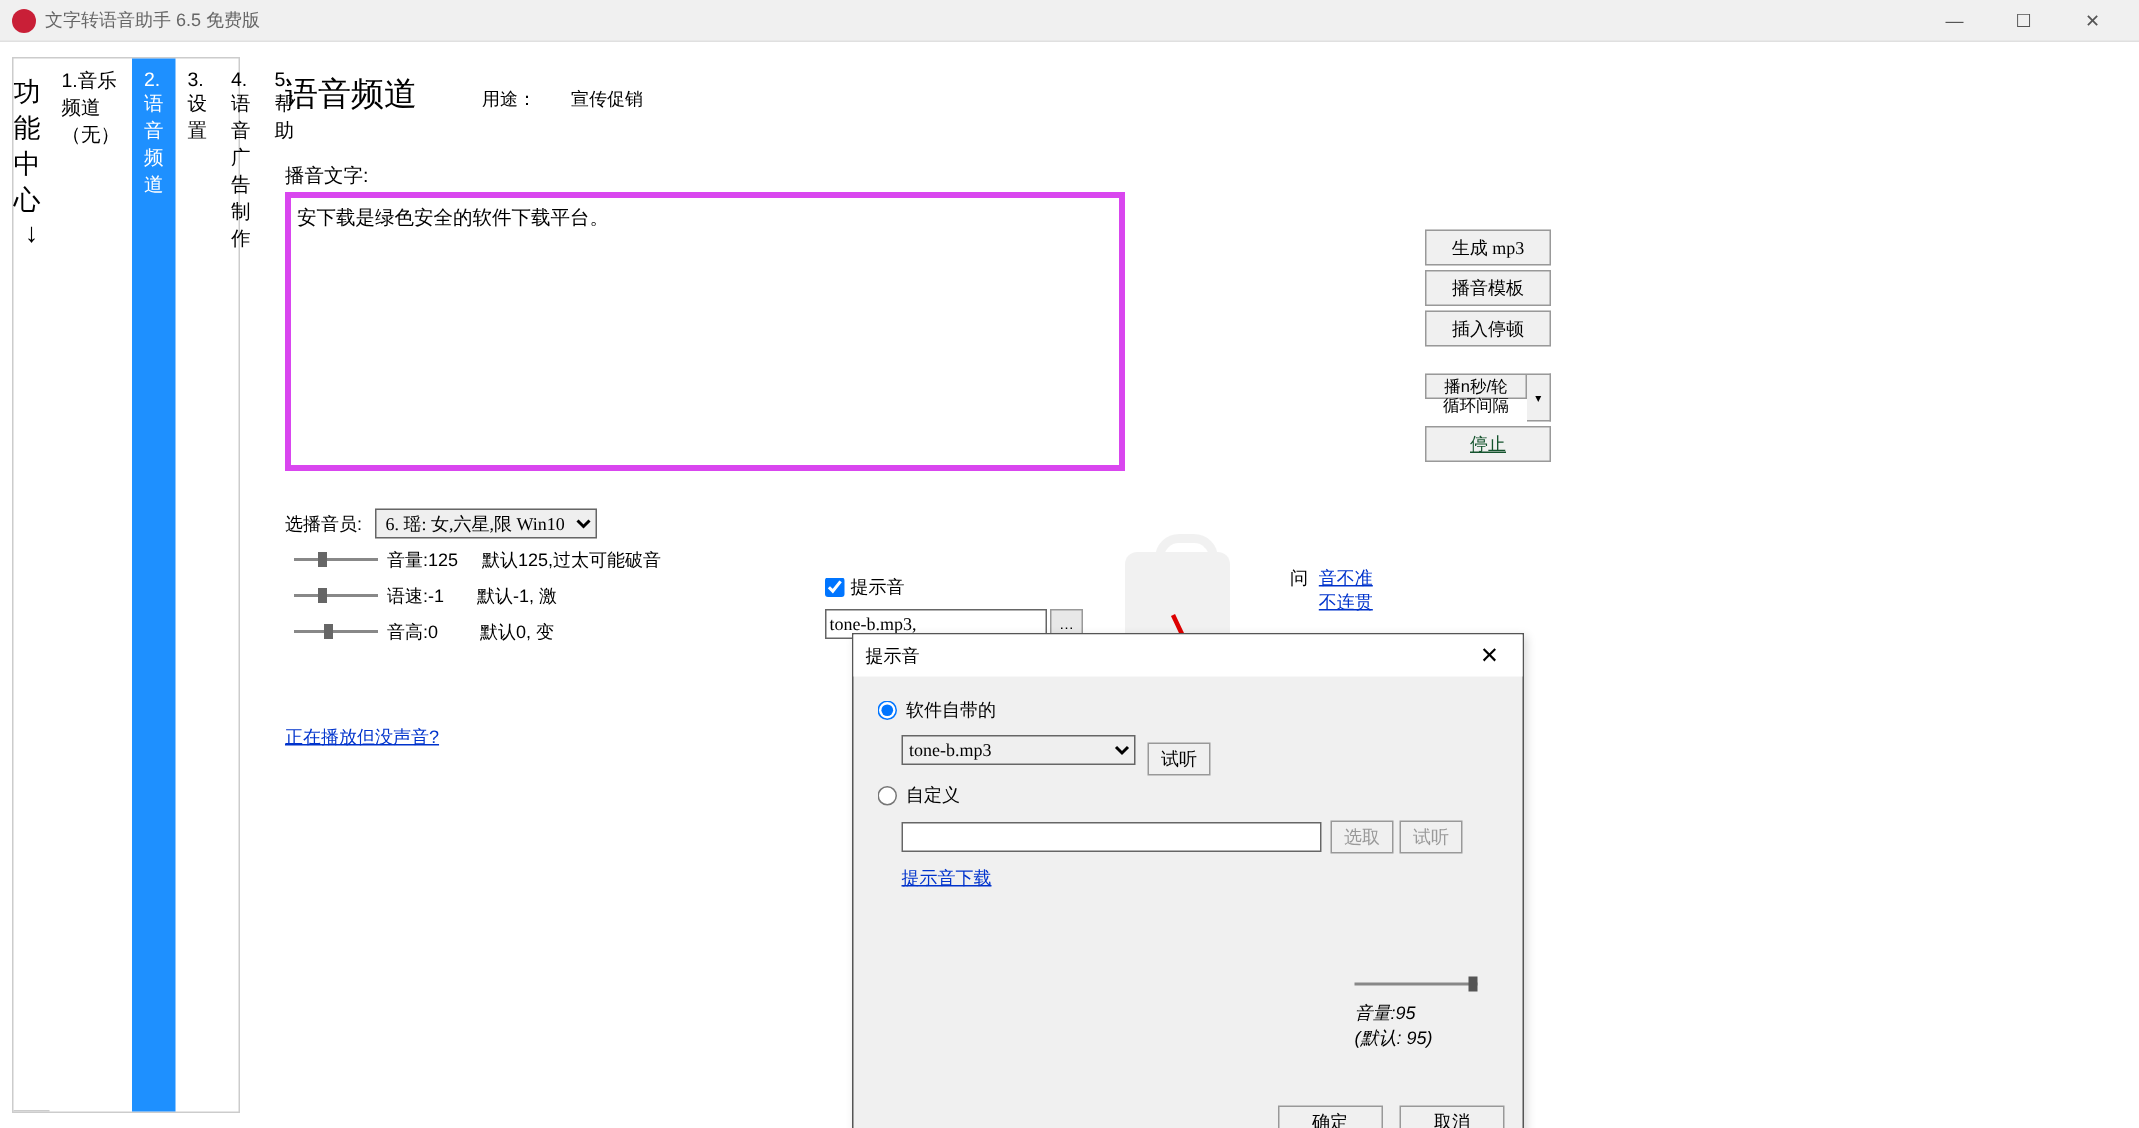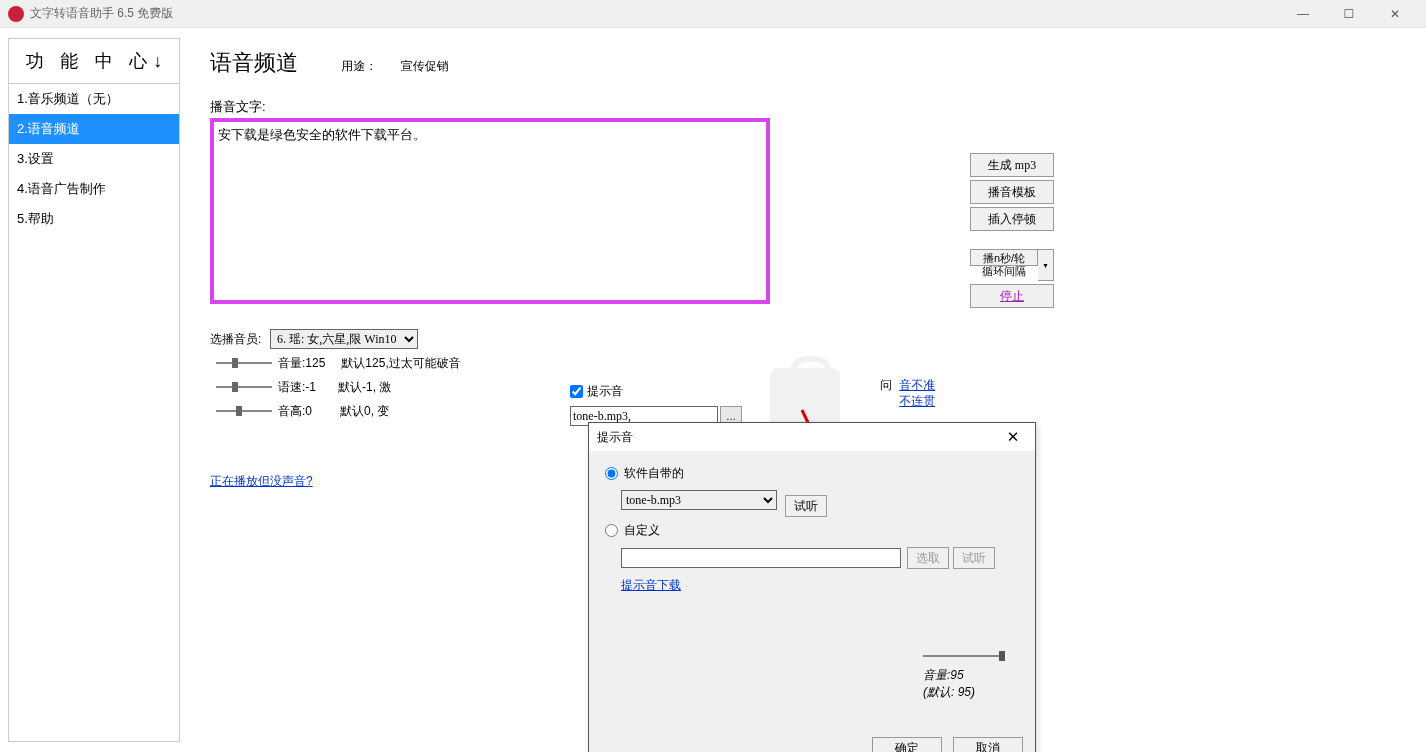--- a/index.html
+++ b/index.html
@@ -2,34 +2,34 @@
 <html><head>
 <meta charset="utf-8">
 <style>
 * { box-sizing: border-box; margin: 0; padding: 0; }
 body { font-family: "SimSun", "宋体", sans-serif; font-size: 12px; background: #f0f0f0; width: 1426px; height: 752px; overflow: hidden; position: relative; }
 .titlebar { height: 28px; background: #f0f0f0; display: flex; align-items: center; padding: 0 8px; border-bottom: 1px solid #e0e0e0; }
 .titlebar .logo { width: 16px; height: 16px; border-radius: 50%; background: #c91f37; margin-right: 6px; display: inline-block; }
 .titlebar .title { color: #666; font-size: 12px; flex: 1; }
 .titlebar .winbtn { width: 46px; height: 28px; display: flex; align-items: center; justify-content: center; color: #555; cursor: pointer; }
 .main { display: flex; height: calc(100% - 28px); background: #fff; }
-.sidebar { width: 172px; border: 1px solid #ccc; margin: 10px 0 10px 8px; background: #fff; display: flex; flex-direction: column; }
+.sidebar { width: 152px; border: 1px solid #ccc; margin: 10px 0 10px 8px; background: #fff; display: flex; flex-direction: row; }
 .sidebar-header { font-size: 18px; font-family: "SimSun"; text-align: center; padding: 10px 0; border-bottom: 1px solid #ccc; letter-spacing: 6px; }
 .sidebar-header .arrow { letter-spacing: 0; }
 .sidebar-item { padding: 6px 8px; font-size: 13px; cursor: pointer; }
 .sidebar-item.selected { background: #1e90ff; color: #fff; }
 .content { flex: 1; padding: 20px 30px; position: relative; }
 .page-title { font-size: 22px; font-family: "SimSun"; display: inline-block; }
 .page-sub { font-size: 12px; margin-left: 40px; }
 .page-sub .lbl { margin-right: 20px; }
-.row { margin-top: 20px; }
+.row { margin-top: 30px; }
 textarea { font-family: "SimSun"; font-size: 13px; padding: 4px; border: 4px solid #d946ef; resize: none; }
 .side-buttons { position: absolute; left: 790px; top: 125px; width: 100px; }
 .btn { display: block; width: 84px; height: 24px; font-size: 12px; font-family: "SimSun"; background: #f0f0f0; border: 1px solid #999; margin-bottom: 3px; cursor: pointer; }
-.btn:disabled { color: #a21caf; text-decoration: underline; }
+.btn:disabled { color: #14532d; text-decoration: underline; }
 .loop-btn-wrap { margin-top: 18px; display: flex; }
 .loop-btn { width: 68px; height: 17px; font-size: 11px; line-height: 13px; background: #f0f0f0; border: 1px solid #999; cursor: pointer; padding: 2px; }
 .loop-drop { width: 16px; height: 32px; background: #f0f0f0; border: 1px solid #999; border-left: none; cursor: pointer; display:flex; align-items:center; justify-content:center; font-size:8px; }
 .params { margin-top: 20px; position: relative; }
 .param-row { display: flex; align-items: center; height: 24px; font-size: 12px; }
 .param-label { width: 60px; }
 .select { border: 1px solid #666; height: 20px; font-family: "SimSun"; font-size: 12px; padding: 0 2px; }
 .slider { width: 56px; height: 12px; position: relative; margin: 0 6px; }
 .slider::before { content: ""; position: absolute; top: 5px; left: 0; right: 0; height: 2px; background: #888; }
 .slider .thumb { position: absolute; top: 1px; width: 6px; height: 10px; background: #666; }

